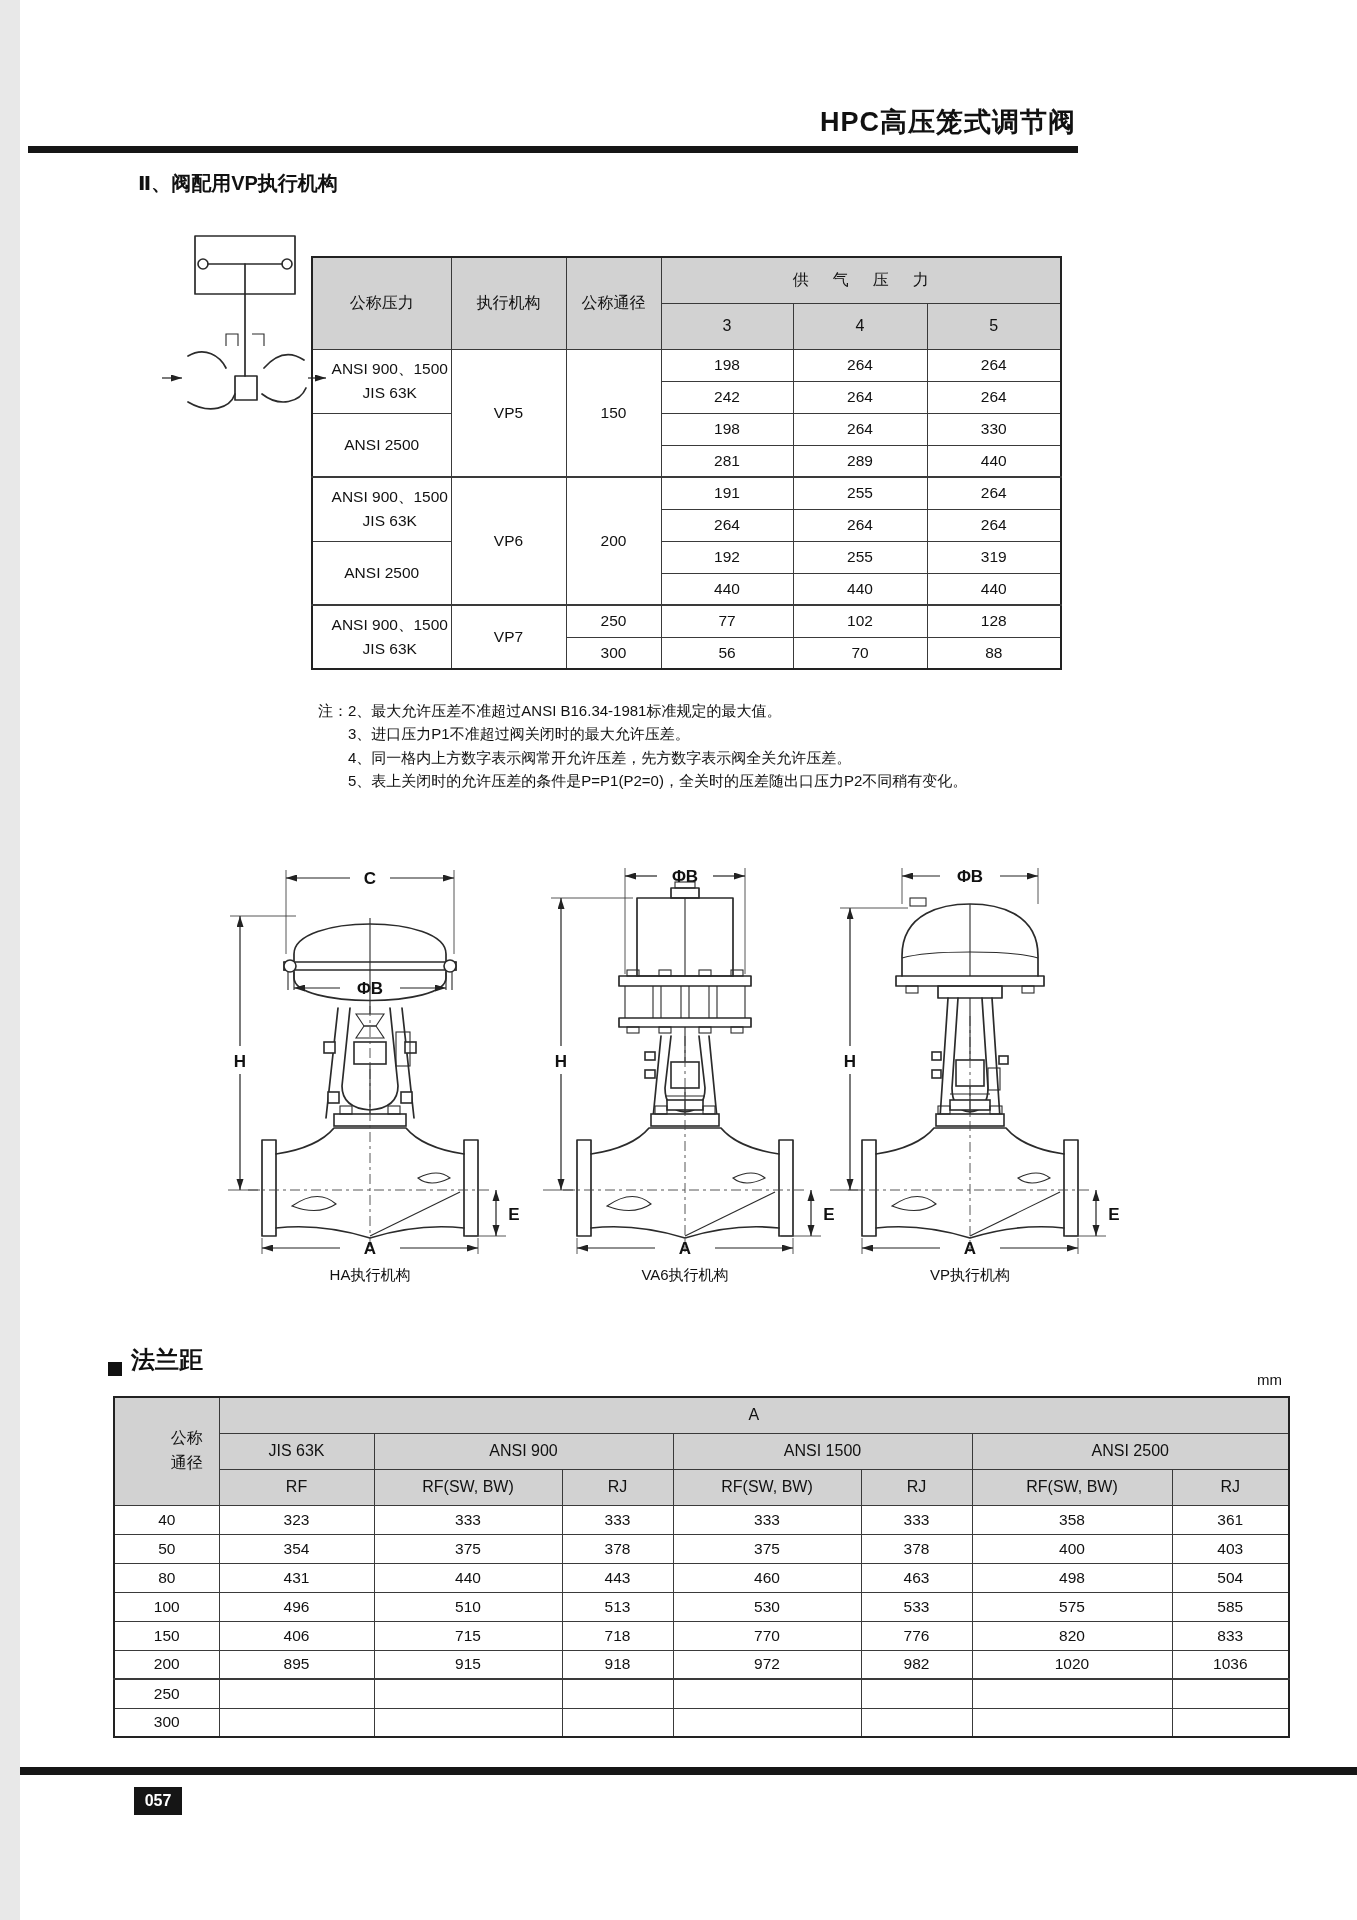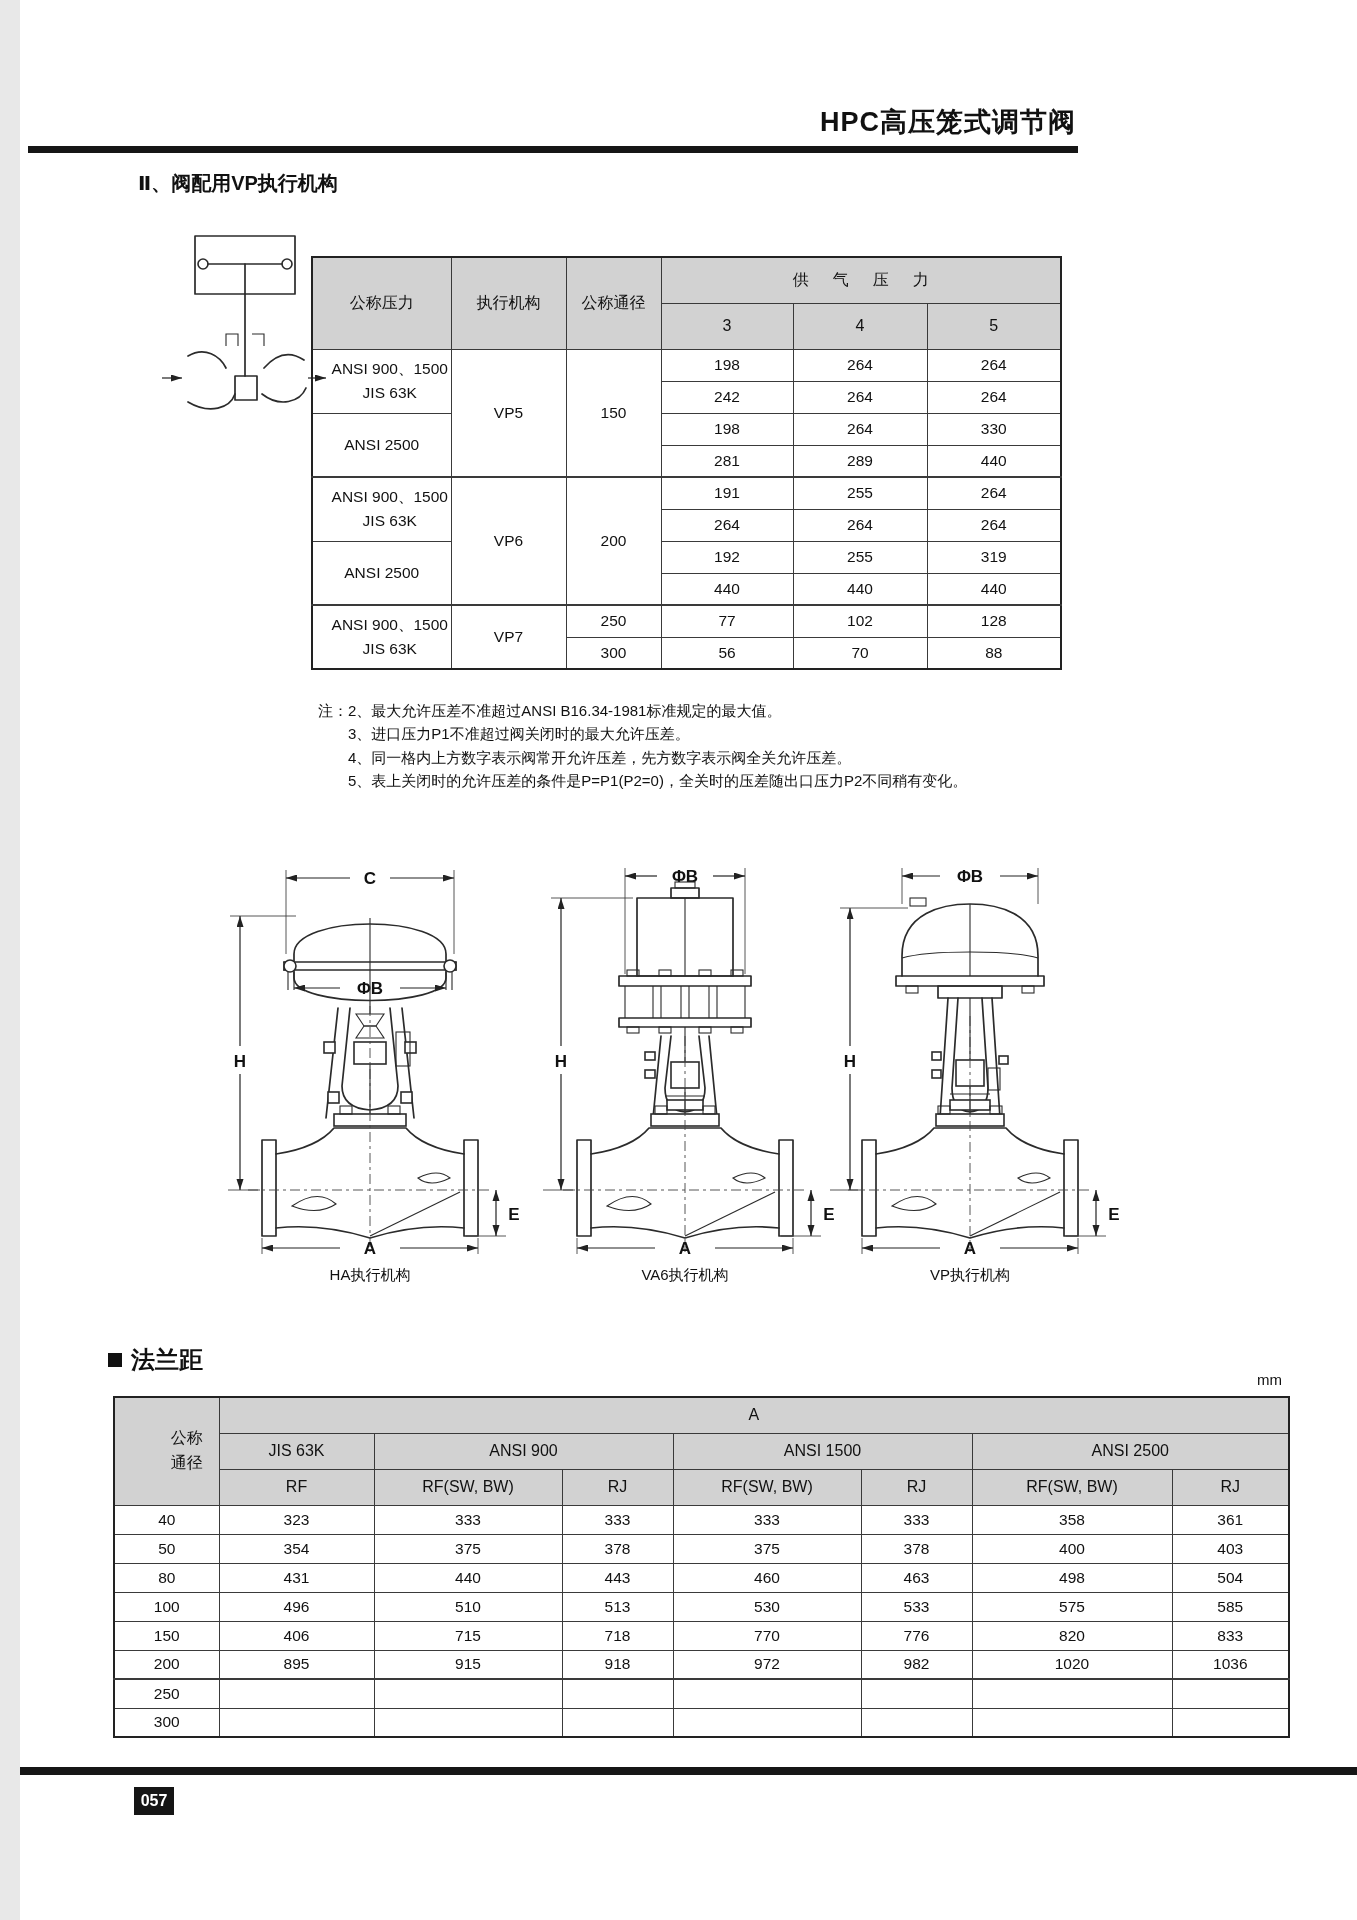--- a/index.html
+++ b/index.html
@@ -44,33 +44,33 @@
   svg .draw{stroke:#2b2b2b;stroke-width:1.7;fill:none;stroke-linejoin:round;stroke-linecap:round;}
   svg .thin{stroke:#2b2b2b;stroke-width:1.1;fill:none;}
   svg .dim{stroke:#222;stroke-width:1.2;fill:none;}
   svg .ext{stroke:#444;stroke-width:0.9;fill:none;}
   svg .cl{stroke:#444;stroke-width:0.9;fill:none;stroke-dasharray:10 4 3 4;}
   svg .dim-label{font-size:17px;font-weight:bold;fill:#111;text-anchor:middle;
                  font-family:"Liberation Sans","DejaVu Sans",sans-serif;}
   svg .wfill{fill:#fff;stroke:#2b2b2b;stroke-width:1.6;}
 
   
-  .flange-title{position:absolute;top:1344px;left:88px;font-size:24px;font-weight:bold;display:flex;align-items:center;}
+  .flange-title{position:absolute;top:1344px;left:88px;font-size:24px;font-weight:bold;display:flex;align-items:flex-end;}
   .flange-title .sq{width:14px;height:14px;background:#111;display:inline-block;margin-right:9px;}
   .mm-label{position:absolute;top:1371px;left:1237px;font-size:15px;}
   .t2-wrap{position:absolute;top:1396px;left:93px;}
   .t2{width:1175px;border:2.5px solid #222;}
   .t2 thead tr{height:36px;}
   .t2 tbody tr{height:29px;}
   .t2 tbody tr.sep td, .t2 tbody tr.sep th{border-top:2.5px solid #3a3a3a;}
   .t2 tbody th{background:#fff;}
 
   
   .ftr-rule{position:absolute;top:1767px;left:0;width:1357px;height:8px;background:#161616;}
-  .page-num{position:absolute;top:1787px;left:114px;width:40px;height:28px;background:#151515;
+  .page-num{position:absolute;top:1787px;left:114px;width:48px;height:28px;background:#151515;
             color:#fff;font-size:16px;font-weight:bold;display:flex;align-items:center;justify-content:center;}
 </style>
 </head>
 <body>
 
 <div class="page">
 
   <svg width="0" height="0" style="position:absolute">
     <defs>
       <marker id="mE" markerWidth="12" markerHeight="8" refX="11" refY="3.5" orient="auto" markerUnits="userSpaceOnUse">

